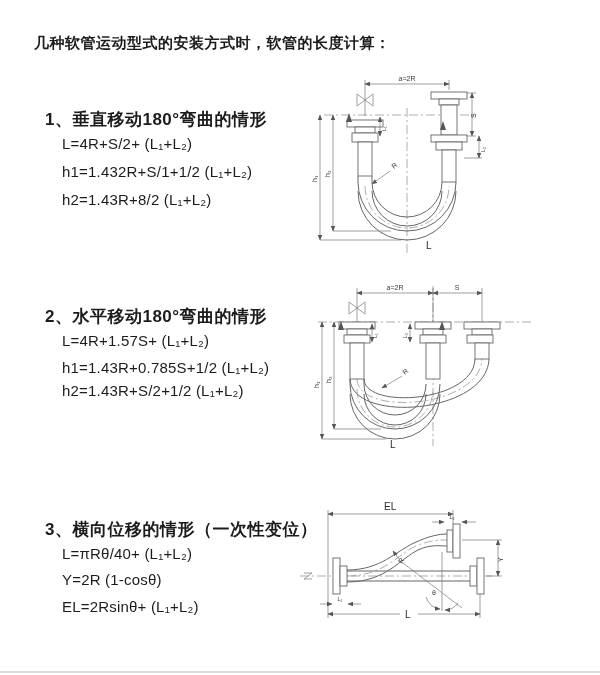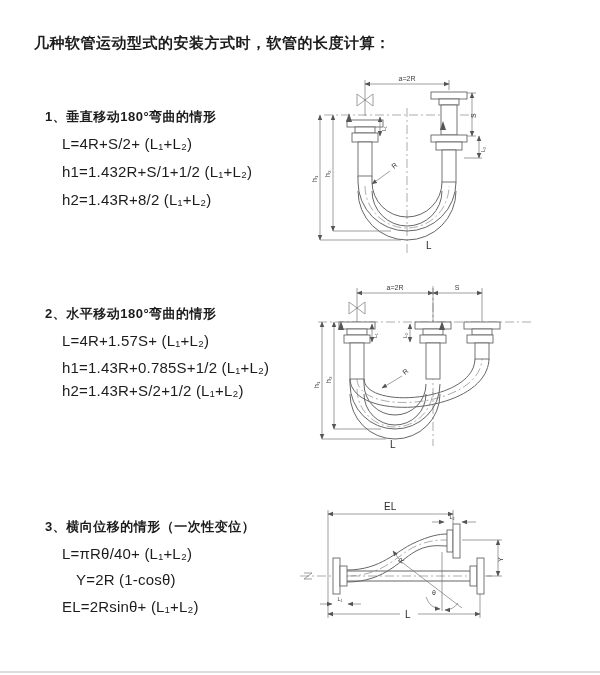--- a/index.html
+++ b/index.html
@@ -1,21 +1,21 @@
 <!DOCTYPE html>
 <html><head>
 <meta charset="utf-8">
 <style>
   html,body{margin:0;padding:0;}
   body{
     width:600px;height:675px;background:#ffffff;position:relative;overflow:hidden;
     font-family:"Liberation Sans","DejaVu Sans",sans-serif;color:#1c1c1c;
   }
   .page-title{position:absolute;left:34px;top:23px;font-size:15px;font-weight:700;letter-spacing:.5px;margin-top:11px;}
-  .sec-heading{position:absolute;font-size:13px;font-weight:700;letter-spacing:.5px;}
+  .sec-heading{position:absolute;font-size:17px;font-weight:700;letter-spacing:.5px;}
   .formula{position:absolute;font-size:15px;font-weight:400;letter-spacing:.2px;}
   svg{position:absolute;}
   .dim{stroke:#777;stroke-width:.7;fill:none;}
   .cl{stroke:#8a8a8a;stroke-width:.7;fill:none;stroke-dasharray:9 3 2 3;}
   .pipe{stroke:#666;stroke-width:.9;fill:#fff;}
   .hose{stroke:#666;stroke-width:1;fill:none;}
   .lbl{fill:#3a3a3a;font-size:7px;font-family:"Liberation Sans",sans-serif;}
   .lbl-big{fill:#2a2a2a;font-size:10px;font-family:"Liberation Sans",sans-serif;}
   .lbl-sm{fill:#3a3a3a;font-size:5.5px;font-family:"Liberation Sans",sans-serif;}
   .bottom-edge{position:absolute;left:0;top:671px;width:600px;height:2px;background:#dcdcdc;}
@@ -188,21 +188,21 @@
     <text class="lbl" transform="translate(25,105) rotate(-90)">h₂</text>
     <text class="lbl-sm" transform="translate(71,60) rotate(-90)">L₁</text>
     <text class="lbl-sm" transform="translate(101,60) rotate(-90)">L₂</text>
     <text class="lbl" transform="translate(99,97) rotate(-40)">R</text>
     <text class="lbl-big" x="84" y="170">L</text>
   </g>
 </svg>
 
 <div class="sec-heading" style="left:45px;top:518px">3、横向位移的情形（一次性变位）</div>
 <div class="formula" style="left:62px;top:545px">L=πRθ/40+ (L₁+L₂)</div>
-<div class="formula" style="left:76px;top:571px">Y=2R (1-cosθ)</div>
+<div class="formula" style="left:62px;top:571px">Y=2R (1-cosθ)</div>
 <div class="formula" style="left:62px;top:598px">EL=2Rsinθ+ (L₁+L₂)</div>
 
 <svg style="left:296px;top:496px" width="300" height="150" viewBox="0 0 300 150">
   <defs>
     <marker id="arr3" viewBox="0 0 10 10" refX="9" refY="5" markerWidth="8" markerHeight="8" orient="auto-start-reverse">
       <path d="M0,1 L10,5 L0,9 z" fill="#555"></path>
     </marker>
   </defs>
 
   <g>

